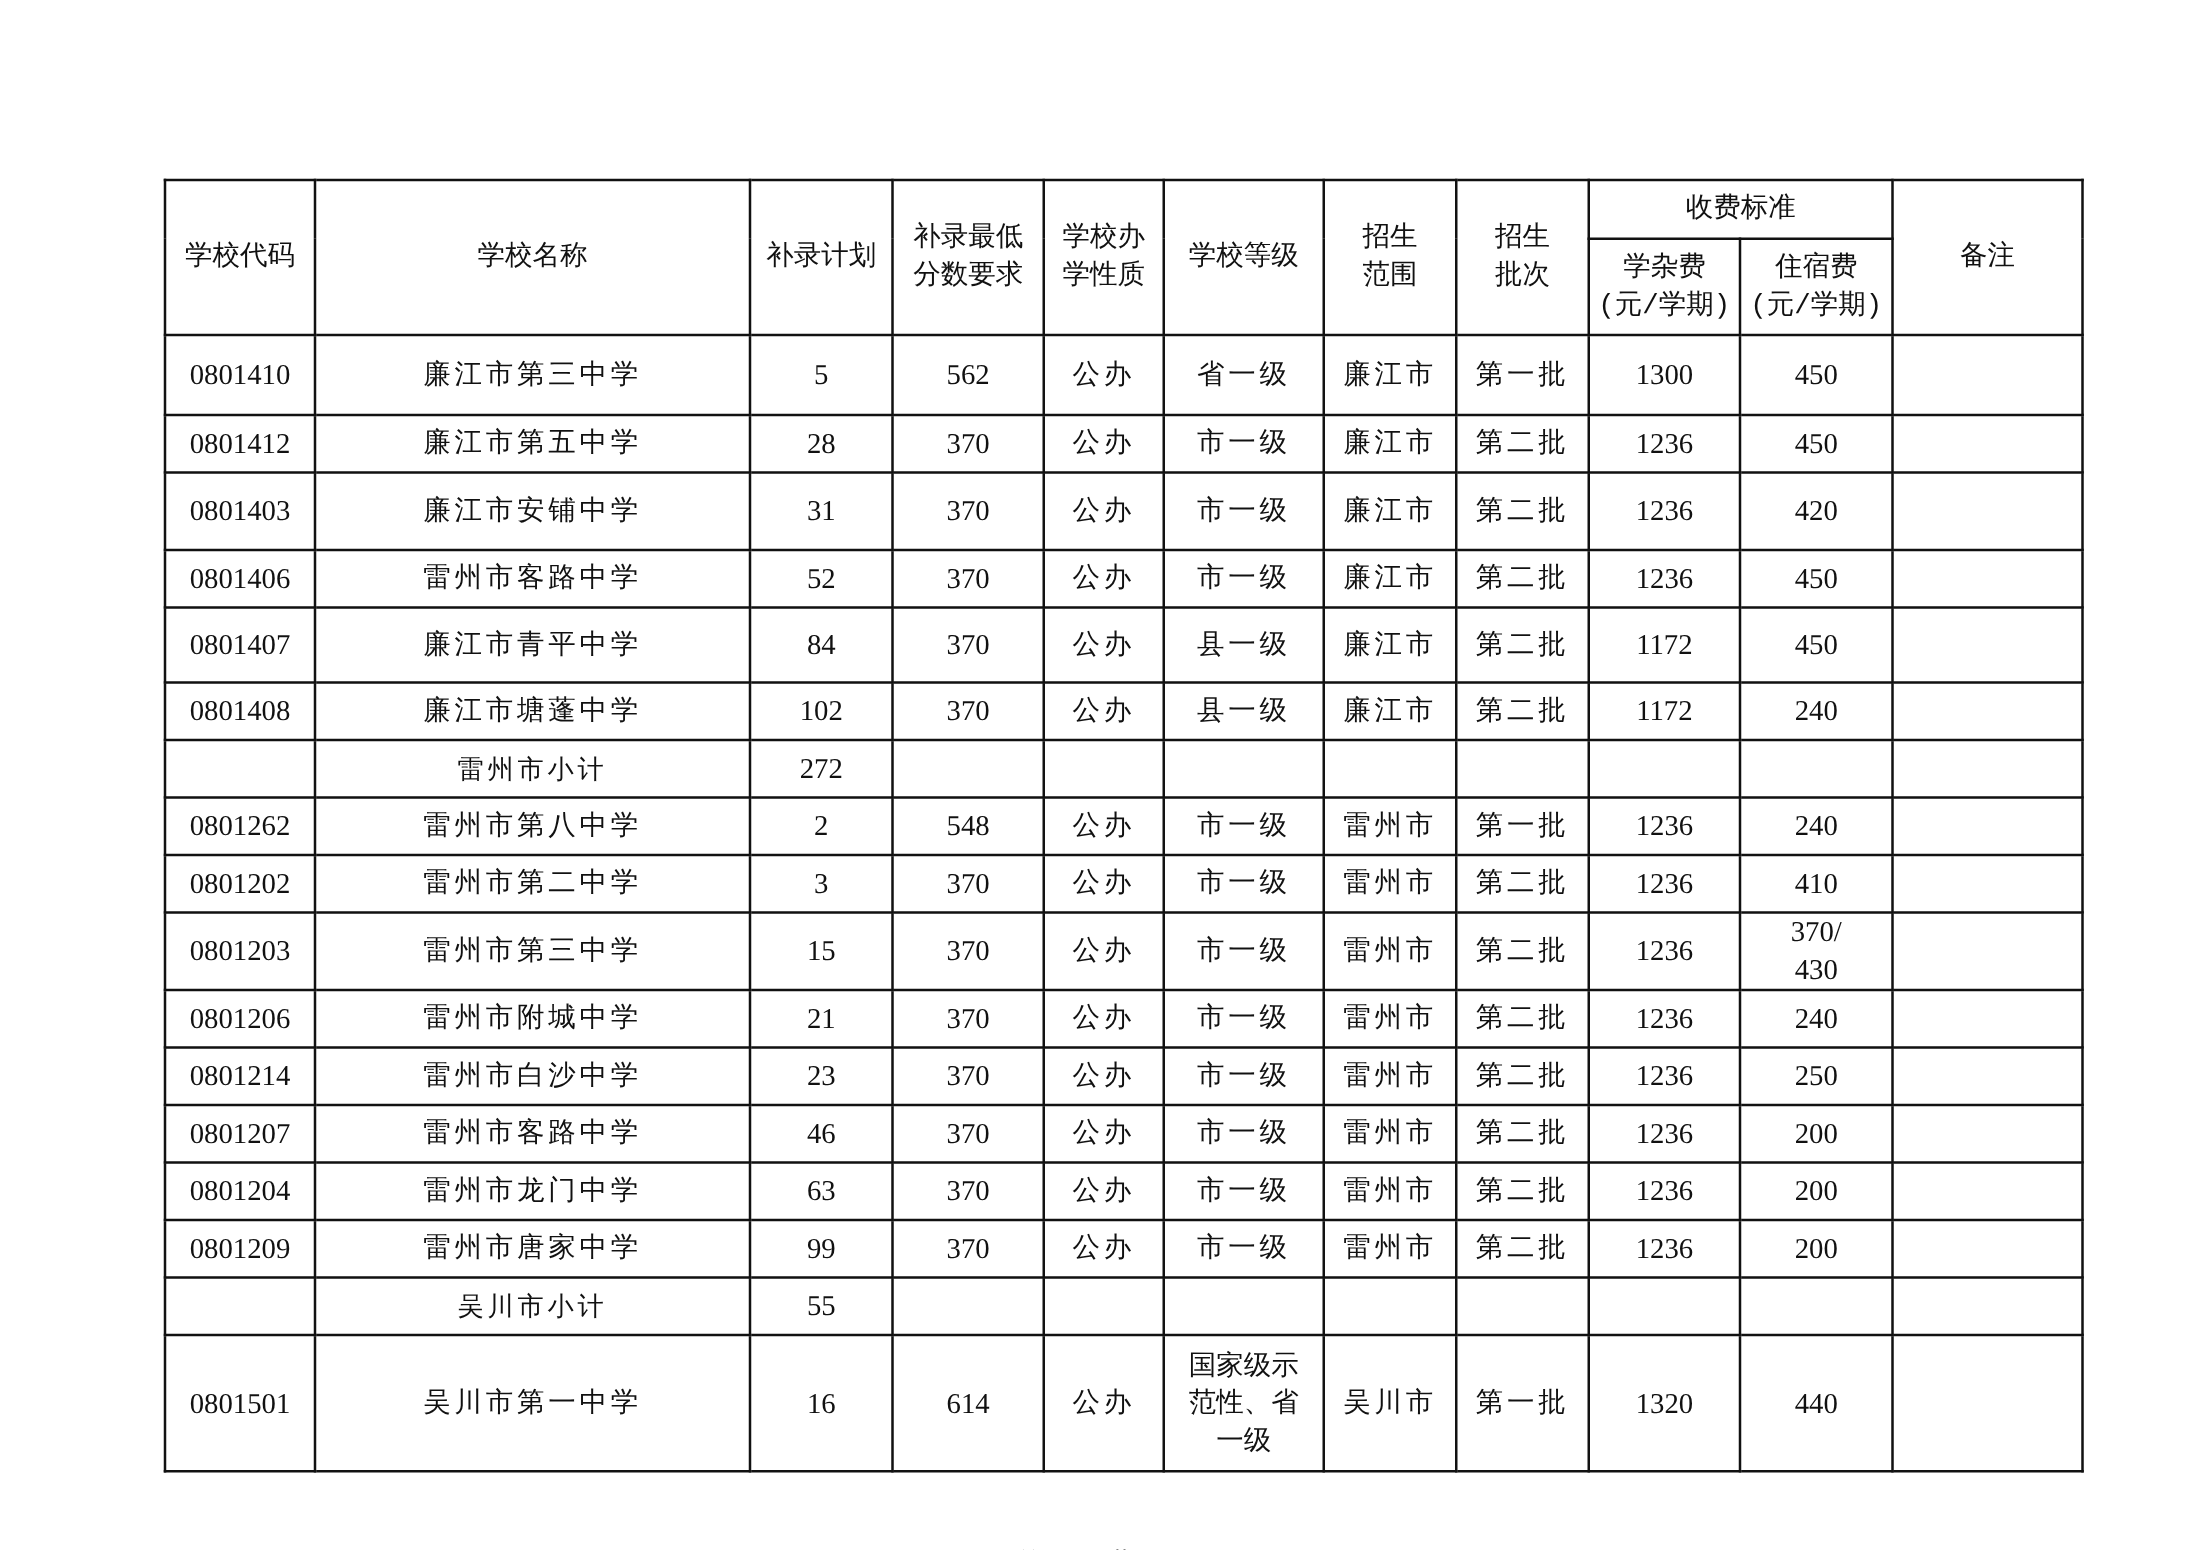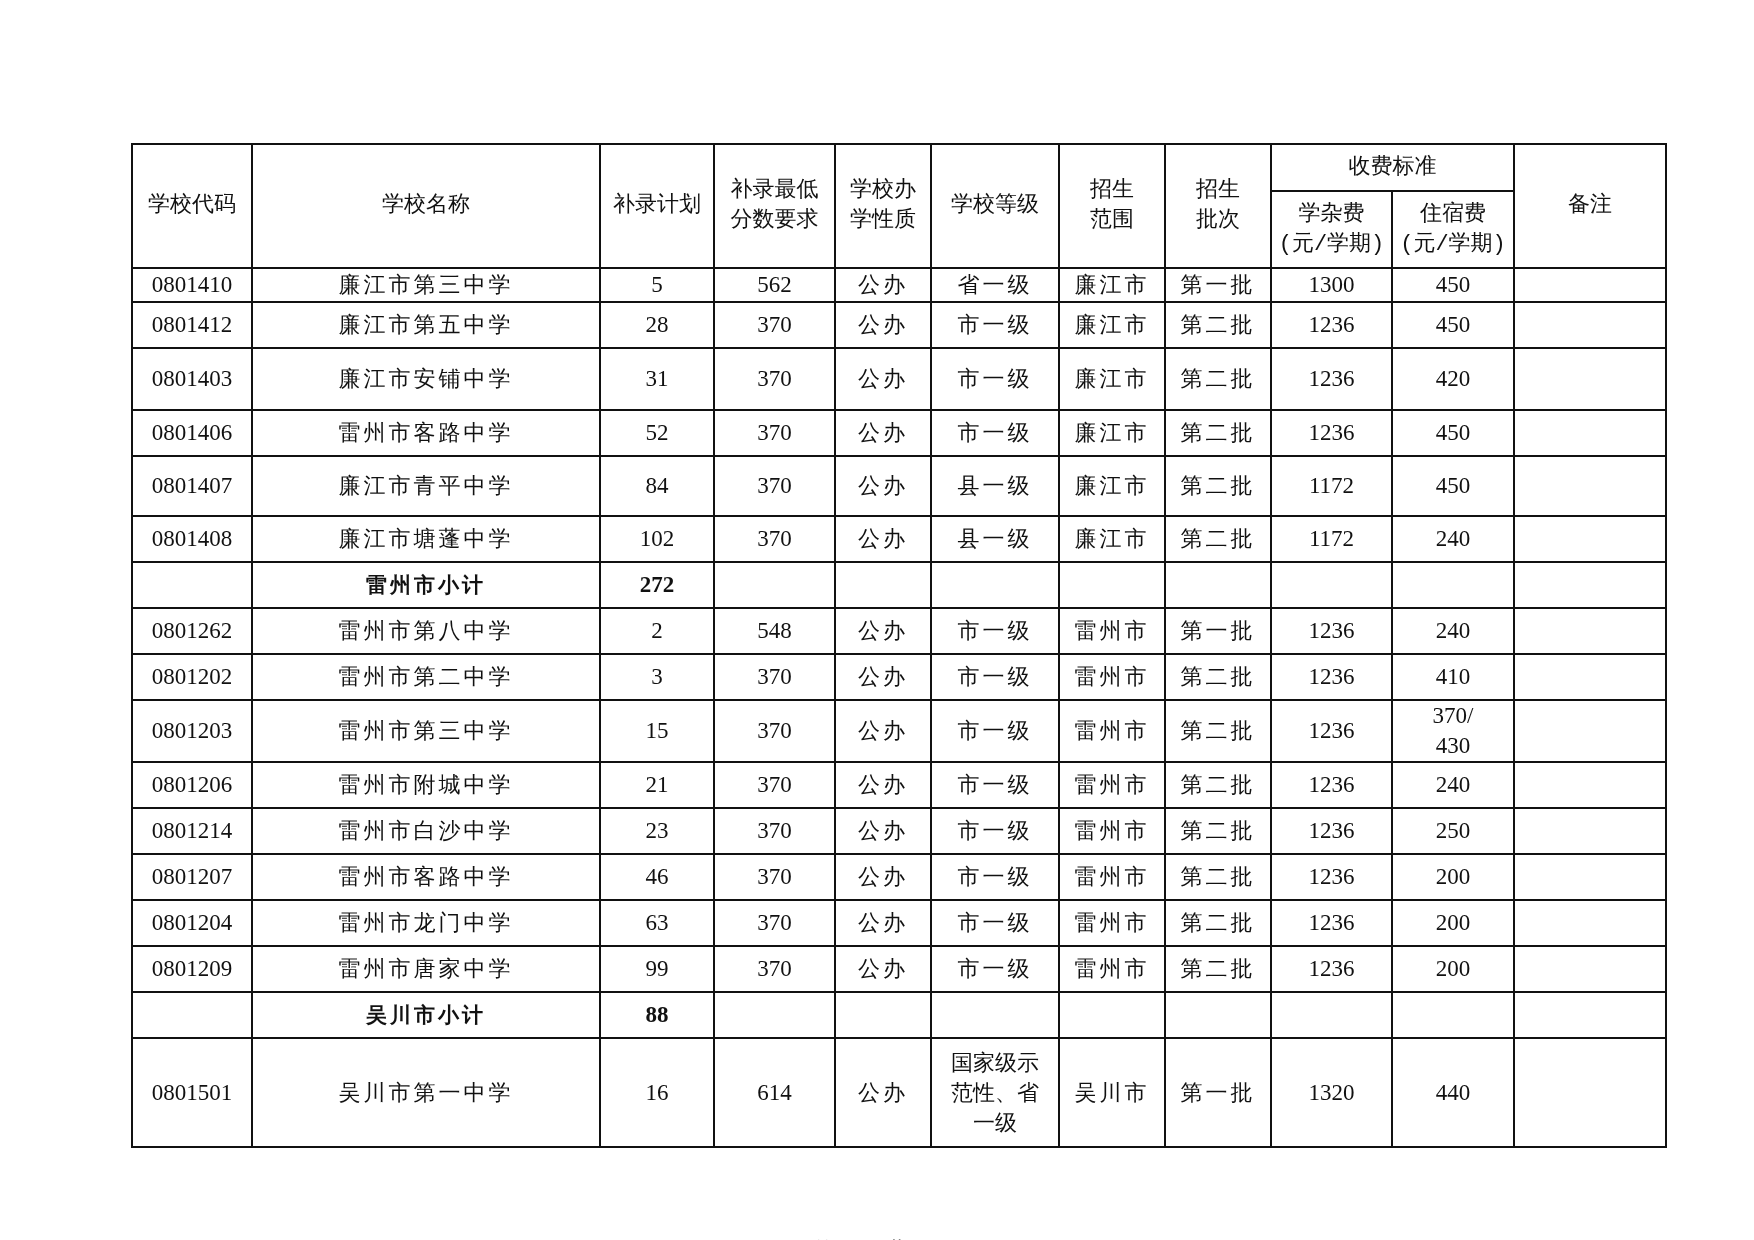--- a/index.html
+++ b/index.html
@@ -5,21 +5,21 @@
   html, body { margin: 0; padding: 0; background: #ffffff; }
   body { width: 1754px; height: 1240px; position: relative; overflow: hidden;
          font-family: "DejaVu Serif", "Liberation Serif", serif; color: #111; }
   table.main { position: absolute; left: 131px; top: 143px; border-collapse: collapse;
                table-layout: fixed; width: 1534px; }
   table.main td, table.main th { border: 2px solid #111; text-align: center; vertical-align: middle;
                padding: 0 2px; font-weight: normal; }
   th { font-family: Liberation Mono, monospace; font-size: 22px; line-height: 30px; }
   td { font-size: 22px; line-height: 30px; }
   td.num { font-family: "Liberation Serif", "DejaVu Serif", serif; font-size: 23px; }
-  tr.sub td { font-weight: bold; }
+  tr.sub td { font-weight: normal; }
   tr.sub td.name { font-family: "DejaVu Sans", "Liberation Sans", sans-serif; font-size: 21px; }
   .footer { position: absolute; left: 0; width: 1754px; top: 1236px; text-align: center;
             font-size: 20px; font-family: "DejaVu Serif", "Liberation Serif", serif; }
   .cjk { letter-spacing: 3px; }
 </style>
 </head>
 <body>
 
 <table class="main">
   <colgroup>
@@ -48,21 +48,21 @@
       <th colspan="2">收费标准</th>
       <th rowspan="2">备注</th>
     </tr>
     <tr style="height:77px">
       <th><span>学杂费</span><br><span>(元/学期)</span></th>
       <th><span>住宿费</span><br><span>(元/学期)</span></th>
     </tr>
   </thead>
   <tbody>
 
-    <tr style="height:34px">
+    <tr style="height:64px">
       <td class="num">0801410</td>
       <td class="cjk">廉江市第三中学</td>
       <td class="num">5</td>
       <td class="num">562</td>
       <td class="cjk">公办</td>
       <td class="cjk">省一级</td>
       <td class="cjk">廉江市</td>
       <td class="cjk">第一批</td>
       <td class="num">1300</td>
       <td class="num">450</td>
@@ -249,21 +249,21 @@
       <td class="cjk">雷州市</td>
       <td class="cjk">第二批</td>
       <td class="num">1236</td>
       <td class="num">200</td>
       <td></td>
     </tr>
 
     <tr class="sub" style="height:46px">
       <td></td>
       <td class="name cjk">吴川市小计</td>
-      <td class="num">88</td>
+      <td class="num">55</td>
       <td></td>
         <td></td>
         <td></td>
       <td></td>
         <td></td>
         <td></td>
       <td></td>
         <td></td>
     </tr>
 

